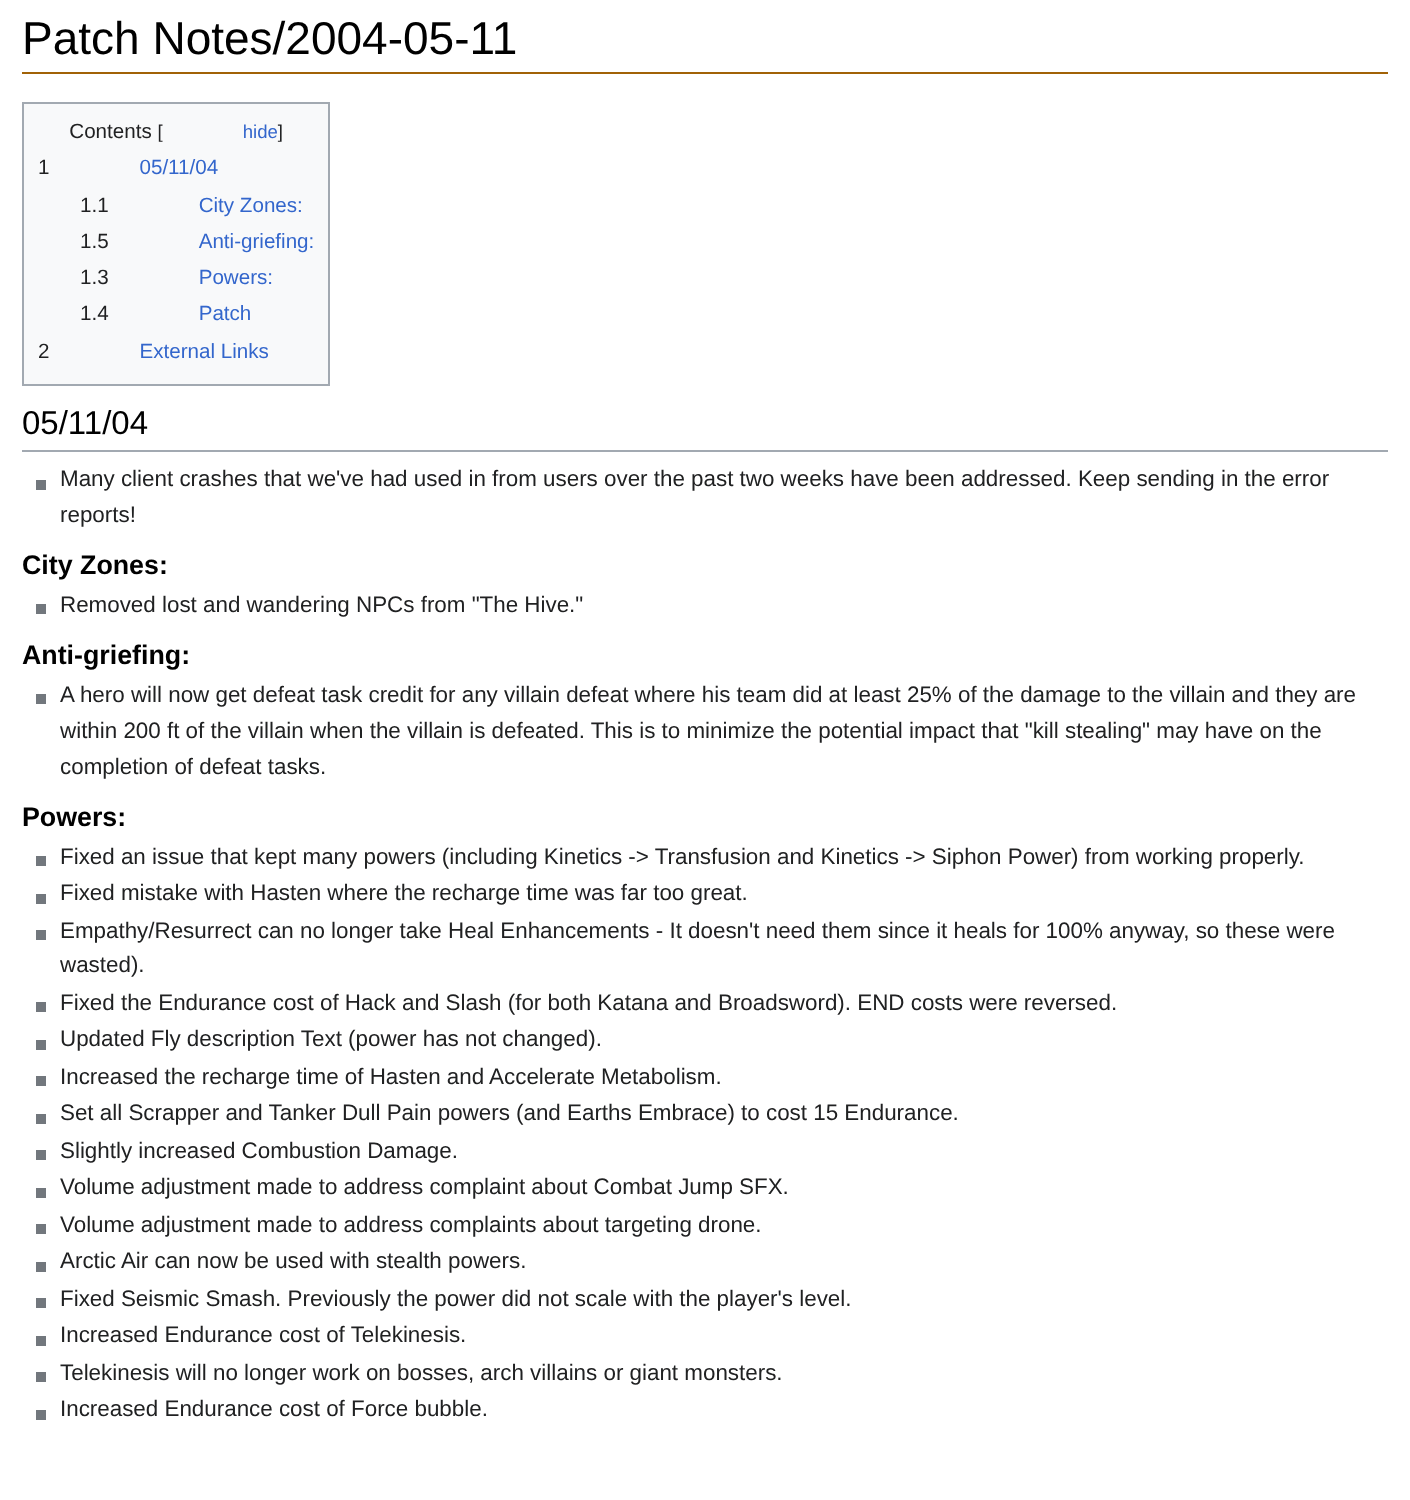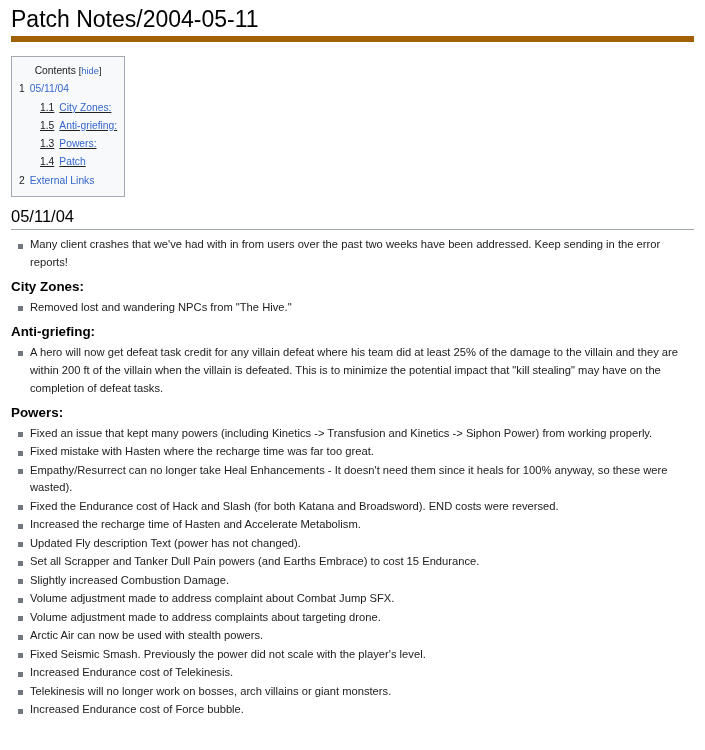--- a/index.html
+++ b/index.html
@@ -11,41 +11,41 @@
     line-height: 17.9px;
   }
   .content { padding: 0 11px; position: relative; }
   h1 {
     font-family: "Liberation Sans", sans-serif;
     font-weight: normal;
     font-size: 23px;
     line-height: 26px;
     margin: 0;
     padding: 6px 0 4px 0;
-    border-bottom: 6px solid #a16207;
+    border-bottom: 1px solid #a16207;
     color: #000;
   }
   .toc {
     display: inline-block;
     margin-top: 14px;
     background: #f8f9fa;
     border: 1px solid #a2a9b1;
     padding: 5px 7px 6px 7px;
     font-size: 10.3px;
     line-height: 18.3px;
   }
   .toc-title { text-align: center; margin-bottom: 0px; }
   .toc-title .label { font-weight: normal; font-size: 10.3px; color: #202122; }
   .toc-title .hide { font-size: 9.3px; color: #3366cc; }
   .toc-title .br { font-size: 9.3px; color: #202122; }
   .toc ul { list-style: none; margin: 0; padding: 0; }
   .toc li { white-space: nowrap; }
   .toc .num { color: #202122; margin-right: 5px; }
-  .toc a { color: #3366cc; text-decoration: none; }
-  .toc ul ul { padding-left: 21px; text-decoration: underline; }
+  .toc a { color: #3366cc; text-decoration: none; margin-left: 40px; }
+  .toc ul ul { padding-left: 21px; }
   h2 {
     font-family: "Liberation Sans", sans-serif;
     font-weight: normal;
     font-size: 16.5px;
     line-height: 22px;
     margin: 8px 0 6px 0;
     padding-bottom: 2px;
     border-bottom: 1px solid #a2a9b1;
     color: #000;
   }
@@ -89,41 +89,41 @@
           <li><span class="num">1.3</span><a>Powers:</a></li>
           <li><span class="num">1.4</span><a>Patch</a></li>
         </ul>
       </li>
       <li><span class="num">2</span><a>External Links</a></li>
     </ul>
   </div>
 
   <h2>05/11/04</h2>
   <ul class="bul">
-    <li>Many client crashes that we've had with in from users over the past two weeks have been addressed. Keep sending in the error reports!</li>
+    <li>Many client crashes that we've had used in from users over the past two weeks have been addressed. Keep sending in the error reports!</li>
   </ul>
 
   <h3>City Zones:</h3>
   <ul class="bul">
     <li>Removed lost and wandering NPCs from "The Hive."</li>
   </ul>
 
   <h3>Anti-griefing:</h3>
   <ul class="bul">
     <li>A hero will now get defeat task credit for any villain defeat where his team did at least 25% of the damage to the villain and they are within 200 ft of the villain when the villain is defeated. This is to minimize the potential impact that "kill stealing" may have on the completion of defeat tasks.</li>
   </ul>
 
   <h3>Powers:</h3>
   <ul class="bul">
     <li>Fixed an issue that kept many powers (including Kinetics -&gt; Transfusion and Kinetics -&gt; Siphon Power) from working properly.</li>
     <li>Fixed mistake with Hasten where the recharge time was far too great.</li>
     <li>Empathy/Resurrect can no longer take Heal Enhancements - It doesn't need them since it heals for 100% anyway, so these were wasted).</li>
     <li>Fixed the Endurance cost of Hack and Slash (for both Katana and Broadsword). END costs were reversed.</li>
+    <li>Updated Fly description Text (power has not changed).</li>
     <li>Increased the recharge time of Hasten and Accelerate Metabolism.</li>
-    <li>Updated Fly description Text (power has not changed).</li>
     <li>Set all Scrapper and Tanker Dull Pain powers (and Earths Embrace) to cost 15 Endurance.</li>
     <li>Slightly increased Combustion Damage.</li>
     <li>Volume adjustment made to address complaint about Combat Jump SFX.</li>
     <li>Volume adjustment made to address complaints about targeting drone.</li>
     <li>Arctic Air can now be used with stealth powers.</li>
     <li>Fixed Seismic Smash. Previously the power did not scale with the player's level.</li>
     <li>Increased Endurance cost of Telekinesis.</li>
     <li>Telekinesis will no longer work on bosses, arch villains or giant monsters.</li>
     <li>Increased Endurance cost of Force bubble.</li>
   </ul>

